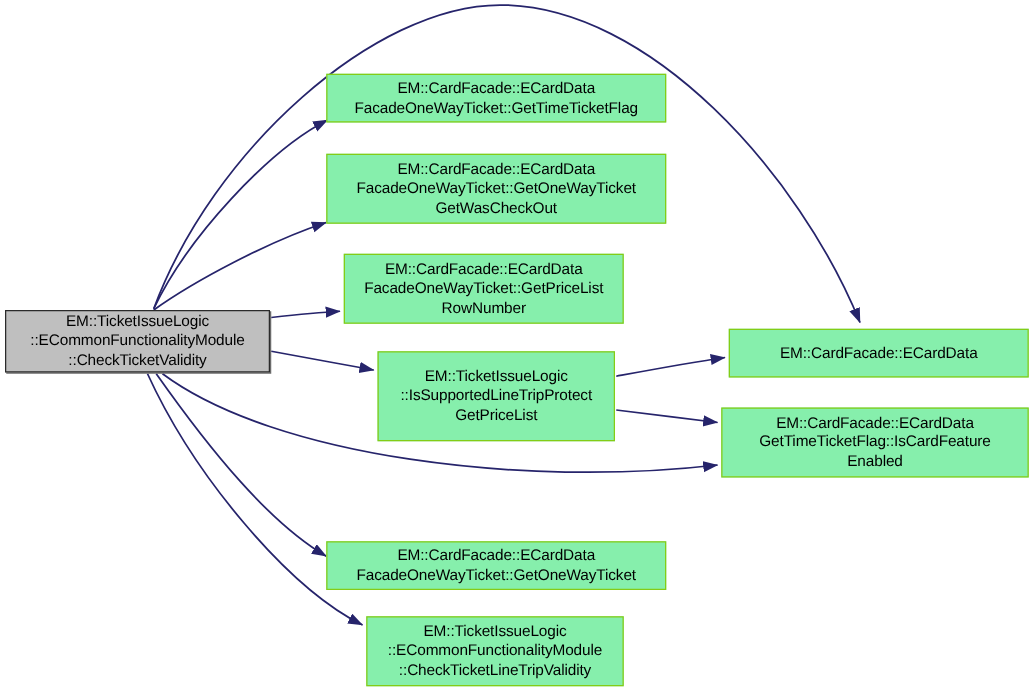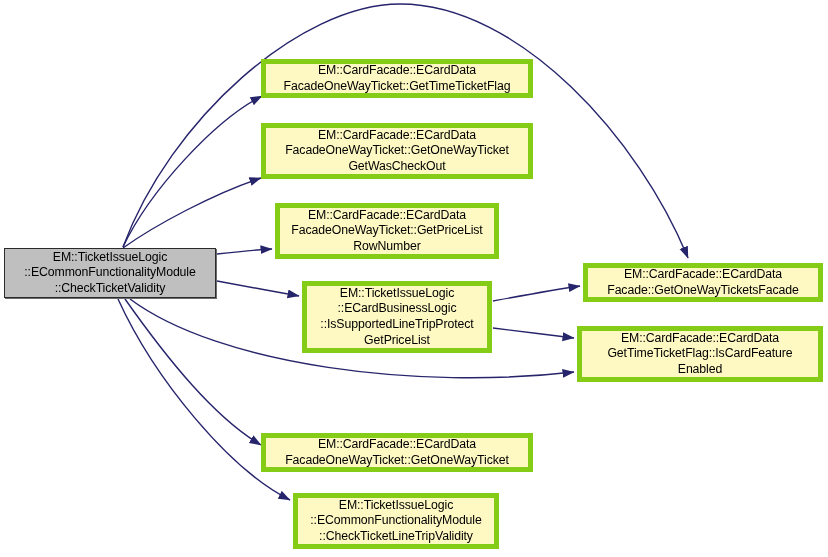--- a/index.html
+++ b/index.html
@@ -20,22 +20,22 @@
   #edges {
     position: absolute;
     left: 0;
     top: 0;
     width: 828px;
     height: 557px;
   }
   .node {
     position: absolute;
     box-sizing: border-box;
-    border: 5px solid #84cc16;
-    background: #fef9c3;
+    border: 1px solid #84cc16;
+    background: #86efac;
     color: #000000;
     font-size: 12.3px;
     line-height: 15.6px;
     text-align: center;
     display: flex;
     flex-direction: column;
     align-items: center;
     justify-content: center;
     white-space: pre;
     letter-spacing: -0.1px;
@@ -72,20 +72,20 @@
         <path d="M125,299 C168,360 215,418 261,445" marker-end="url(#arrow)"></path>
         <path d="M118,299 C155,380 230,470 290,500" marker-end="url(#arrow)"></path>
       </g>
   </svg>
 
   <div id="node-layer">
       <div class="node root" style="left: 4px; top: 248px; width: 212px; height: 50px;"><span class="ln">EM::TicketIssueLogic</span><span class="ln">::ECommonFunctionalityModule</span><span class="ln">::CheckTicketValidity</span></div>
       <div class="node" style="left: 261px; top: 59px; width: 272px; height: 39px;"><span class="ln">EM::CardFacade::ECardData</span><span class="ln">FacadeOneWayTicket::GetTimeTicketFlag</span></div>
       <div class="node" style="left: 261px; top: 123px; width: 272px; height: 56px;"><span class="ln">EM::CardFacade::ECardData</span><span class="ln">FacadeOneWayTicket::GetOneWayTicket</span><span class="ln">GetWasCheckOut</span></div>
       <div class="node" style="left: 275px; top: 203px; width: 224px; height: 56px;"><span class="ln">EM::CardFacade::ECardData</span><span class="ln">FacadeOneWayTicket::GetPriceList</span><span class="ln">RowNumber</span></div>
-      <div class="node" style="left: 302px; top: 281px; width: 190px; height: 72px;"><span class="ln">EM::TicketIssueLogic</span><span class="ln">::ECardBusinessLogic</span><span class="ln">::IsSupportedLineTripProtect</span><span class="ln">GetPriceList</span></div>
-      <div class="node" style="left: 583px; top: 263px; width: 240px; height: 39px;"><span class="ln">EM::CardFacade::ECardData</span><span class="ln">Facade::GetOneWayTicketsFacade</span></div>
+      <div class="node" style="left: 302px; top: 281px; width: 190px; height: 72px;"><span class="ln">EM::TicketIssueLogic</span><span class="ln">::IsSupportedLineTripProtect</span><span class="ln">GetPriceList</span></div>
+      <div class="node" style="left: 583px; top: 263px; width: 240px; height: 39px;"><span class="ln">EM::CardFacade::ECardData</span></div>
       <div class="node" style="left: 577px; top: 326px; width: 246px; height: 56px;"><span class="ln">EM::CardFacade::ECardData</span><span class="ln">GetTimeTicketFlag::IsCardFeature</span><span class="ln">Enabled</span></div>
       <div class="node" style="left: 261px; top: 433px; width: 272px; height: 39px;"><span class="ln">EM::CardFacade::ECardData</span><span class="ln">FacadeOneWayTicket::GetOneWayTicket</span></div>
       <div class="node" style="left: 293px; top: 493px; width: 206px; height: 56px;"><span class="ln">EM::TicketIssueLogic</span><span class="ln">::ECommonFunctionalityModule</span><span class="ln">::CheckTicketLineTripValidity</span></div>
     </div>
 
 </div>
 
 </body></html>

